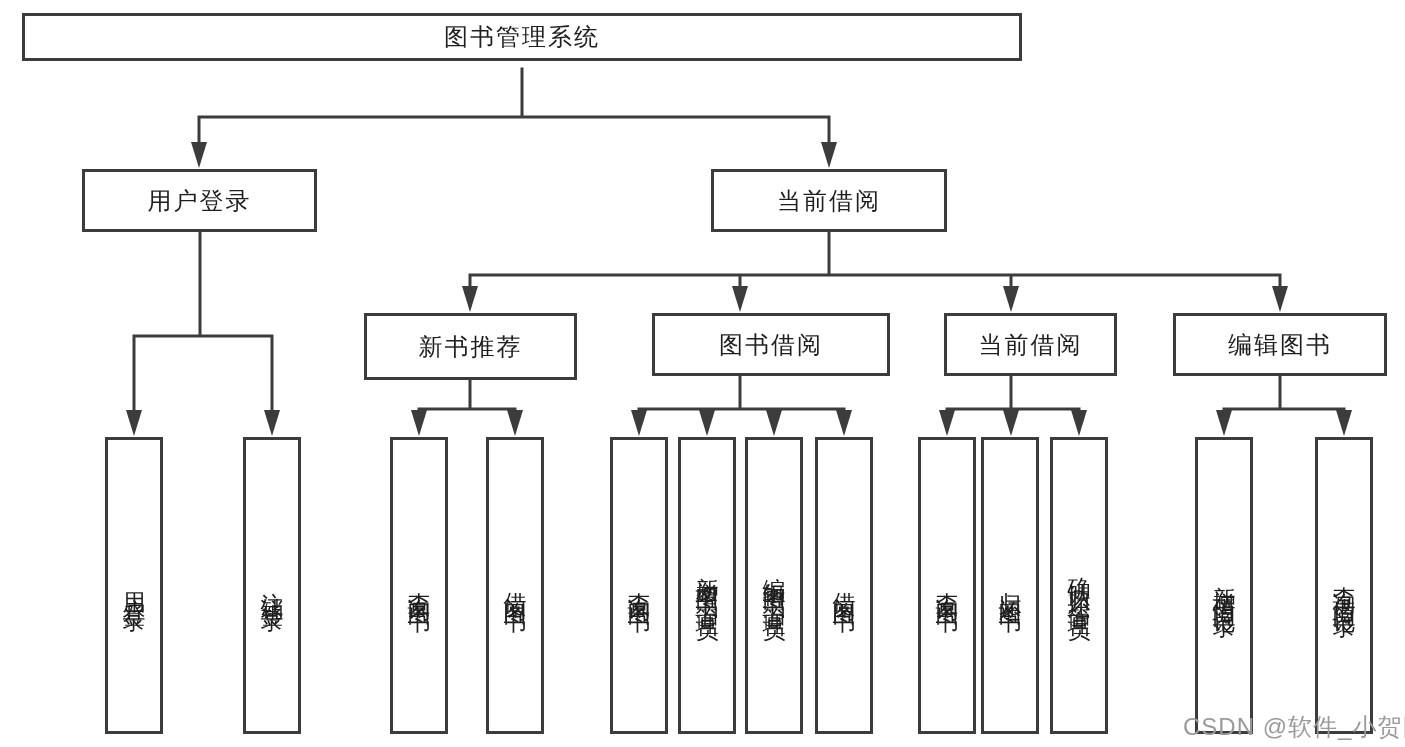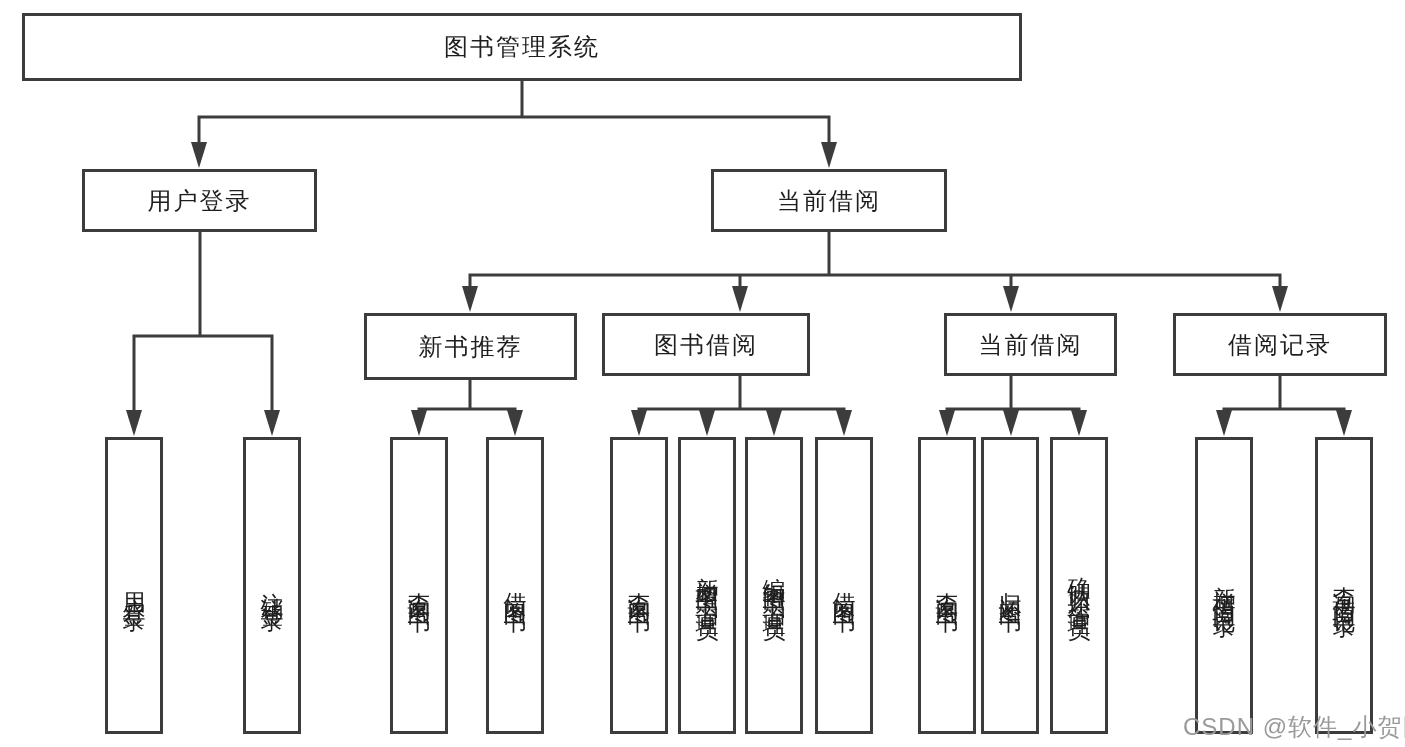--- a/index.html
+++ b/index.html
@@ -94,42 +94,42 @@
       <polygon points="766,410 782,410 774,436"></polygon>
       <polygon points="836,410 852,410 844,436"></polygon>
       <polygon points="939,410 955,410 947,436"></polygon>
       <polygon points="1003,410 1019,410 1011,436"></polygon>
       <polygon points="1071,410 1087,410 1079,436"></polygon>
       <polygon points="1216,410 1232,410 1224,436"></polygon>
       <polygon points="1336,410 1352,410 1344,436"></polygon>
     </g>
   </svg>
 
-  <div class="box" style="left:22px; top:13px; width:1000px; height:68px;">
+  <div class="box" style="left:22px; top:13px; width:1000px; height:48px;">
     <span class="hlabel">图书管理系统</span>
   </div>
 
   <div class="box" style="left:82px; top:169px; width:235px; height:63px;">
     <span class="hlabel">用户登录</span>
   </div>
   <div class="box" style="left:711px; top:169px; width:236px; height:63px;">
     <span class="hlabel">当前借阅</span>
   </div>
 
   <div class="box" style="left:364px; top:313px; width:213px; height:67px;">
     <span class="hlabel">新书推荐</span>
   </div>
-  <div class="box" style="left:602px; top:313px; width:208px; height:63px;">
+  <div class="box" style="left:652px; top:313px; width:238px; height:63px;">
     <span class="hlabel">图书借阅</span>
   </div>
   <div class="box" style="left:944px; top:313px; width:173px; height:63px;justify-content:center;">
     <span class="hlabel">当前借阅</span>
   </div>
   <div class="box" style="left:1173px; top:313px; width:214px; height:63px;">
-    <span class="hlabel">借阅记录</span>
+    <span class="hlabel">编辑图书</span>
   </div>
 
   <div class="box vbox" style="left:105px;">
     <span class="vlabel">用户登录</span>
   </div>
   <div class="box vbox" style="left:243px;">
     <span class="vlabel">注销登录</span>
   </div>
 
   <div class="box vbox" style="left:390px;">

